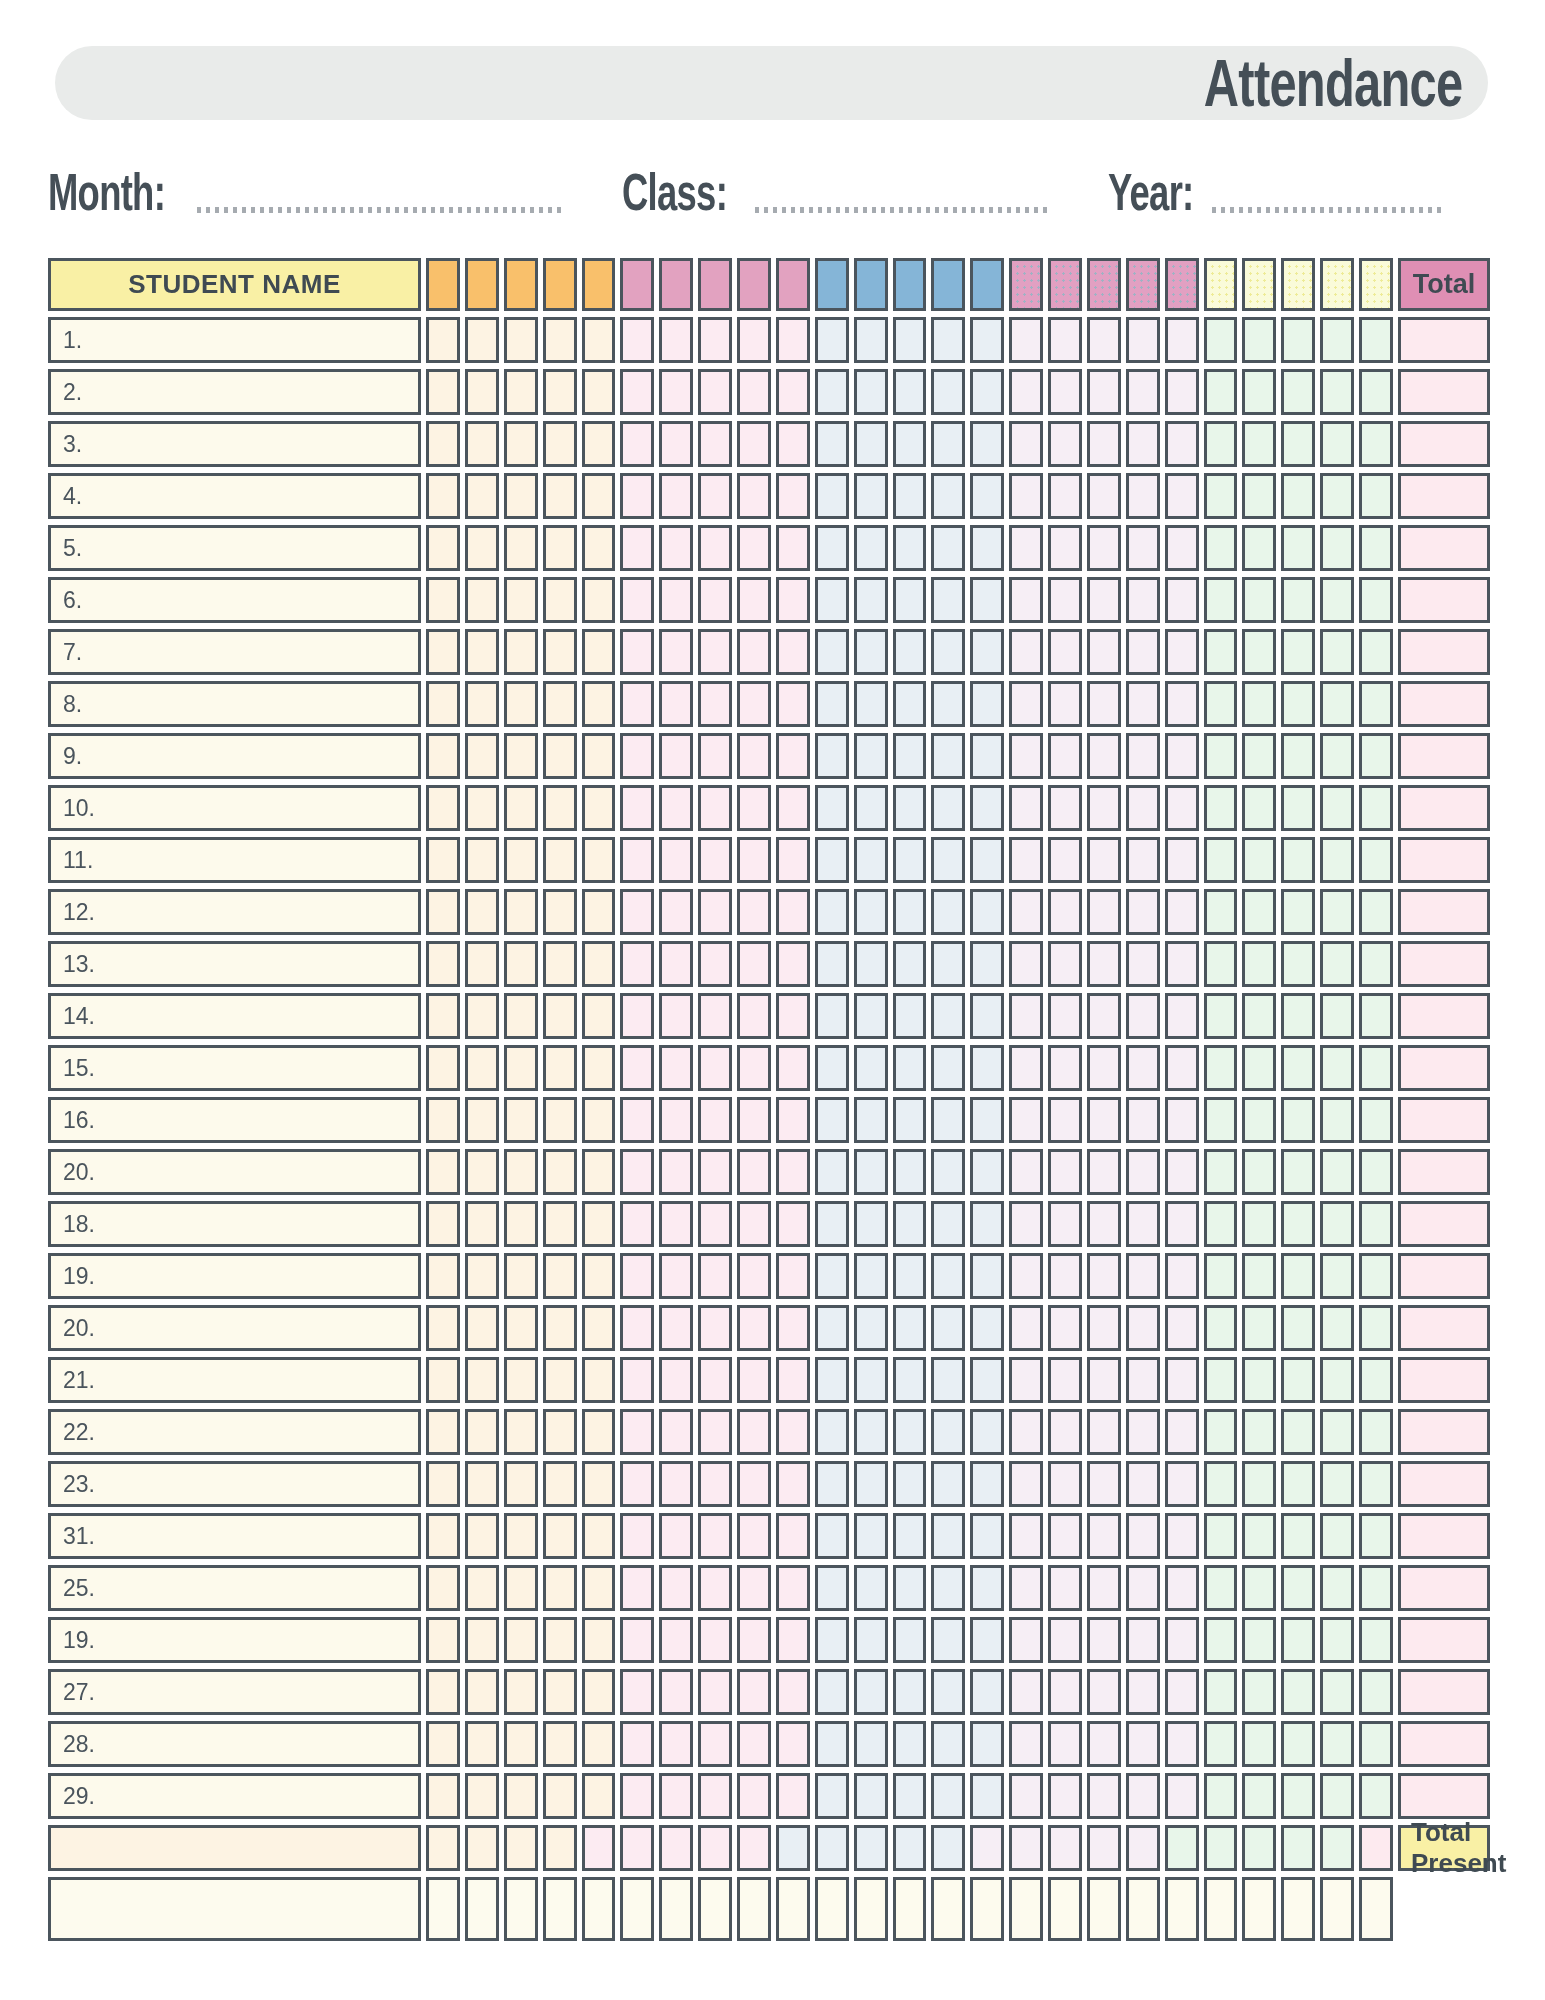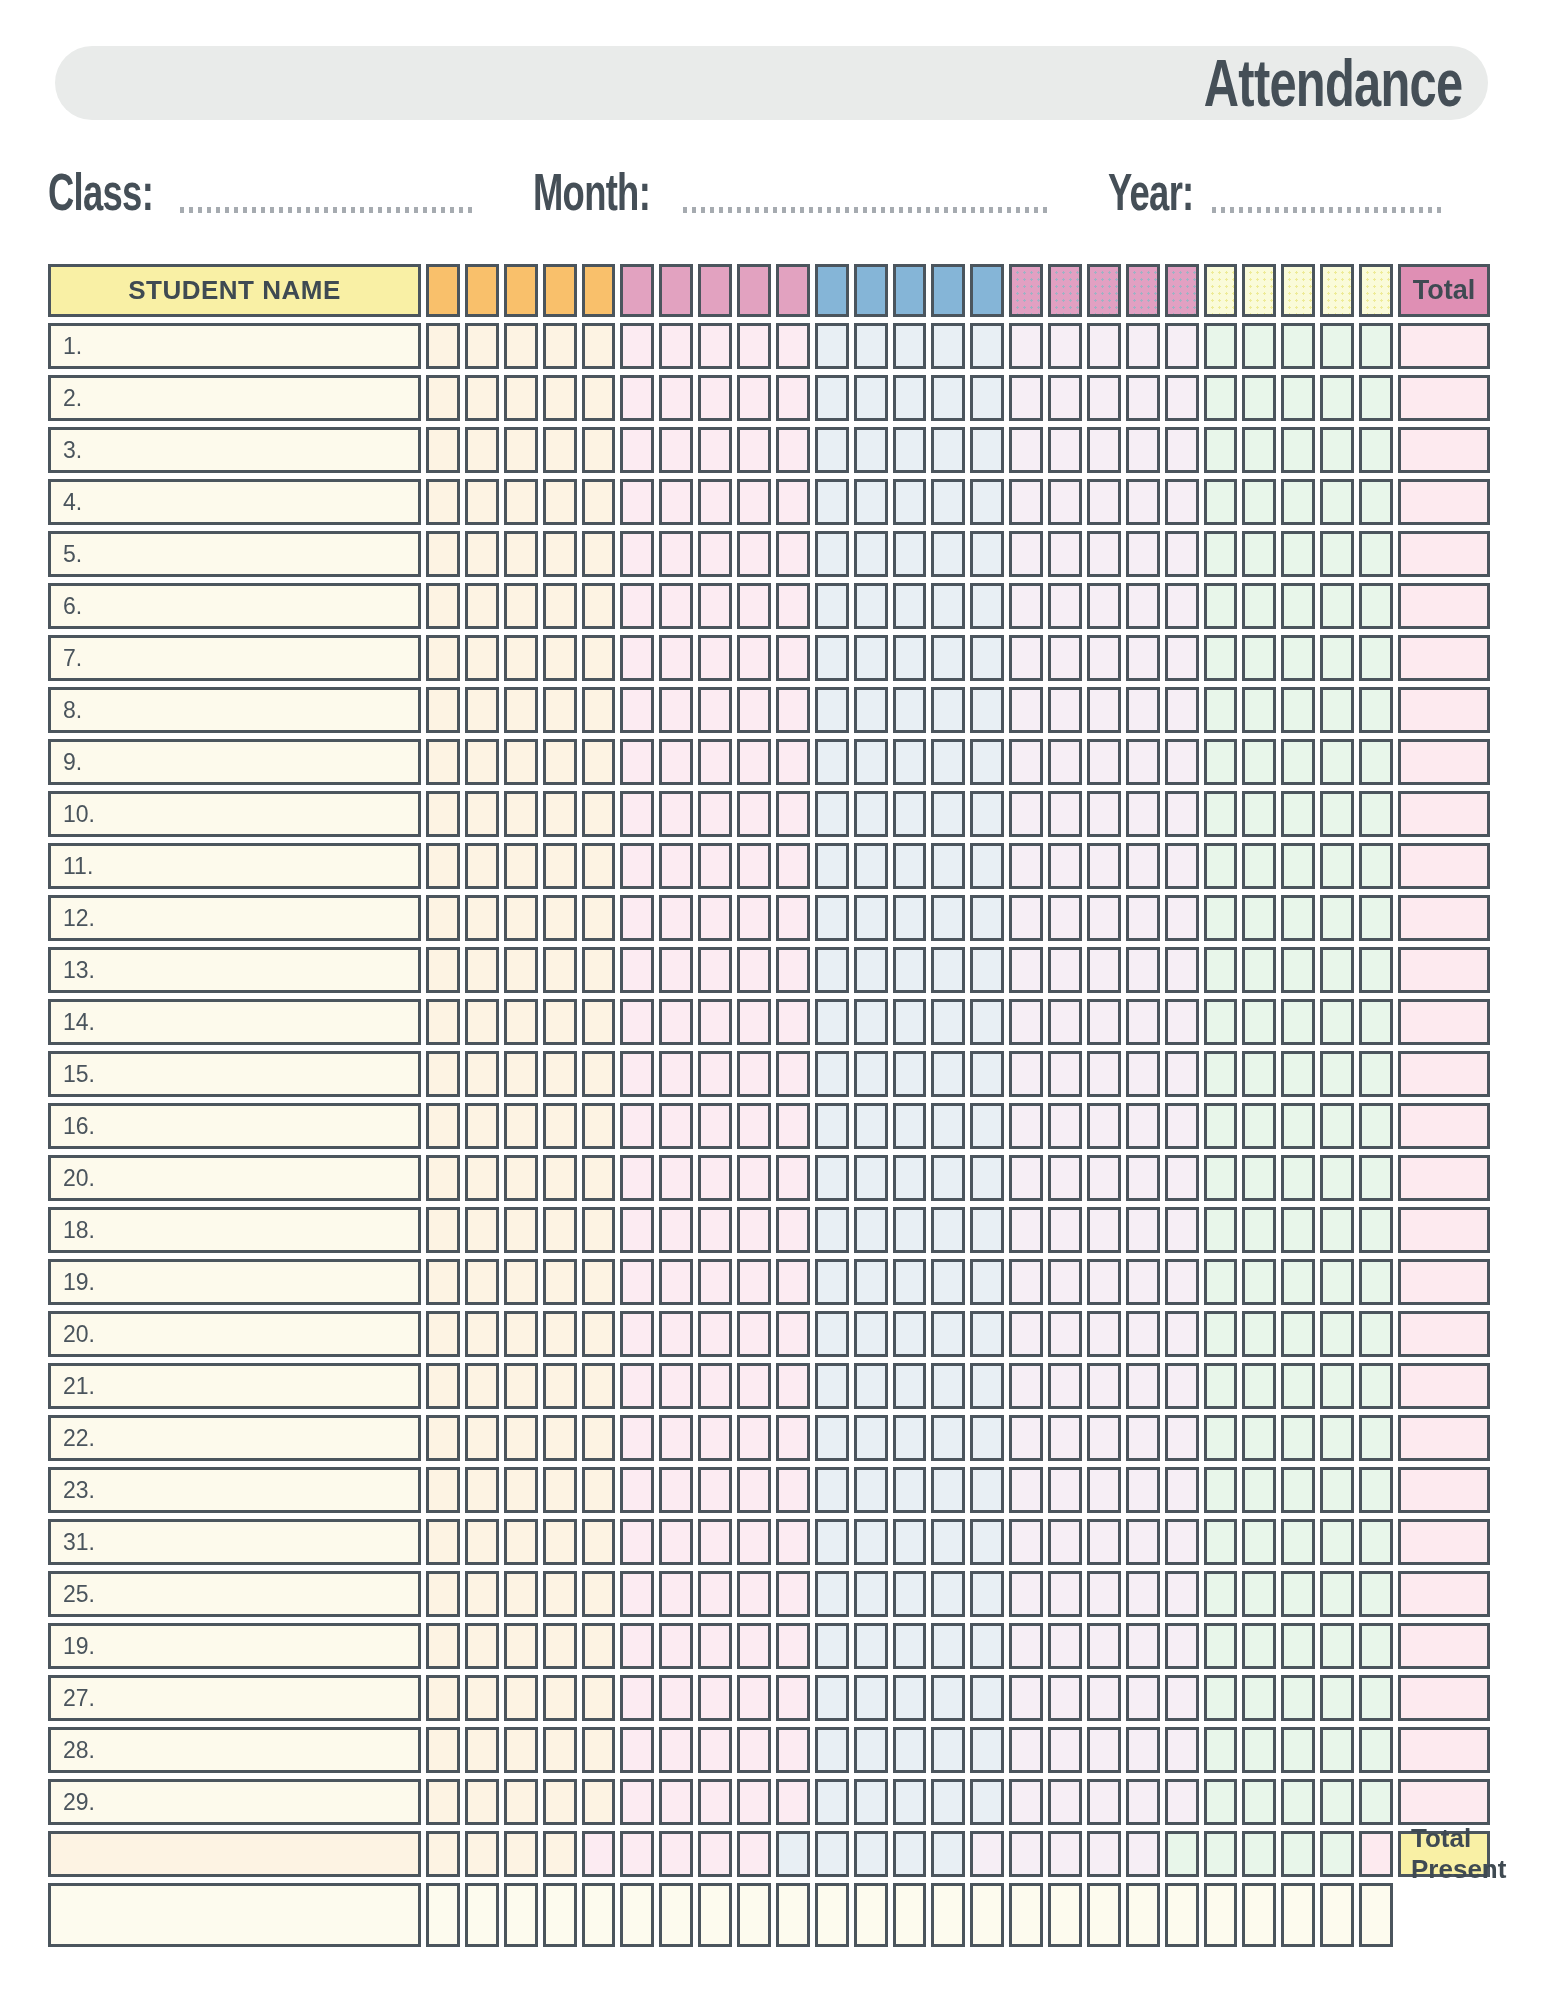--- a/index.html
+++ b/index.html
@@ -53,21 +53,21 @@
   .fline.w-class { width: 296px; }
   .fline.w-month { width: 368px; }
   .fline.w-year  { width: 230px; }
   
   .grid {
     position: absolute; left: 48px; top: 258px;
     width: 1442px;
     display: grid;
     grid-template-columns: 373px repeat(25, 1fr) 92px;
     grid-template-rows: 53px repeat(30, 46px) 64px;
-    column-gap: 5px; row-gap: 6px; margin-top: 6px;
+    column-gap: 5px; row-gap: 6px;
   }
   .cell {
     border: 3px solid var(--border);
     width: 100%; height: 100%;
     display: flex; align-items: center;
   }
   .hdr { justify-content: center; font-weight: 700; }
   .name-hdr { font-size: 26px; letter-spacing: 0.5px; color: #3f4a52; }
   .total-hdr { font-size: 27px; color: #3f4a52; }
   .rownum { font-size: 23px; color: #4a545c; padding-left: 12px; justify-content: flex-start; }
@@ -76,26 +76,26 @@
 </style>
 </head>
 <body style="background: rgb(255, 255, 255);">
 
 <div class="banner">
   <span class="title">Attendance</span>
 </div>
 
 <div class="fields">
   <div class="field">
+    <span class="flabel">Month:</span>
+    <span class="fline w-month"></span>
+  </div>
+  <div class="field">
     <span class="flabel">Class:</span>
     <span class="fline w-class"></span>
-  </div>
-  <div class="field">
-    <span class="flabel">Month:</span>
-    <span class="fline w-month"></span>
   </div>
   <div class="field">
     <span class="flabel">Year:</span>
     <span class="fline w-year"></span>
   </div>
 </div>
 
 <div class="grid" id="grid">
     <div class="cell hdr name-hdr" style="background-color: rgb(249, 240, 165);">STUDENT NAME</div>
     <div class="cell hdr" style="background-color: rgb(249, 192, 107);"></div>

